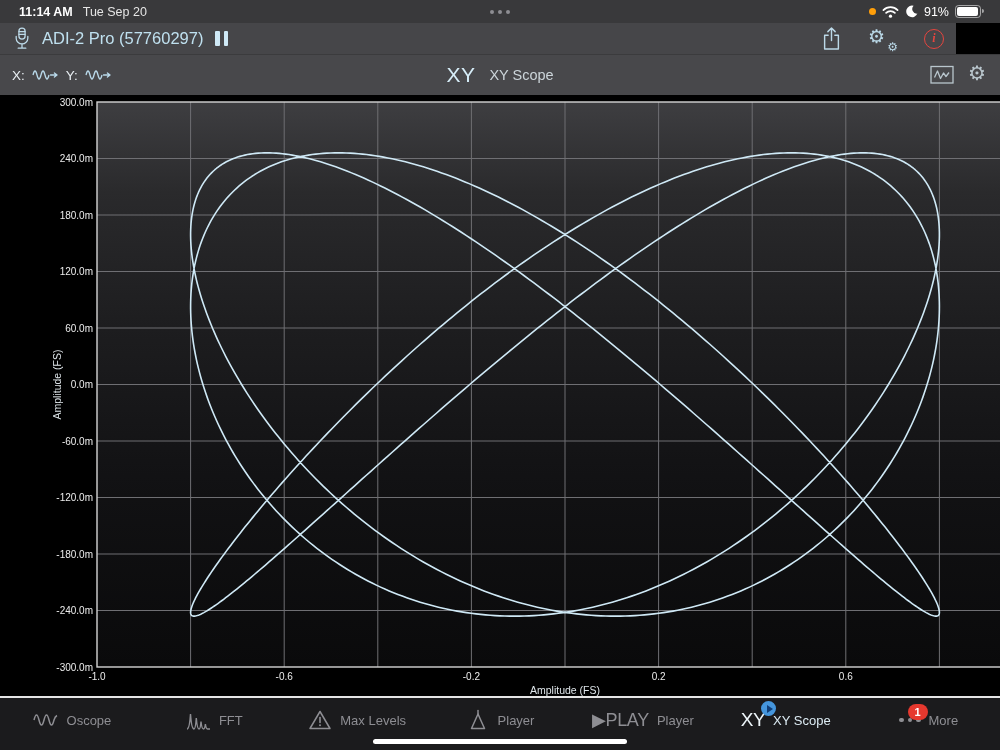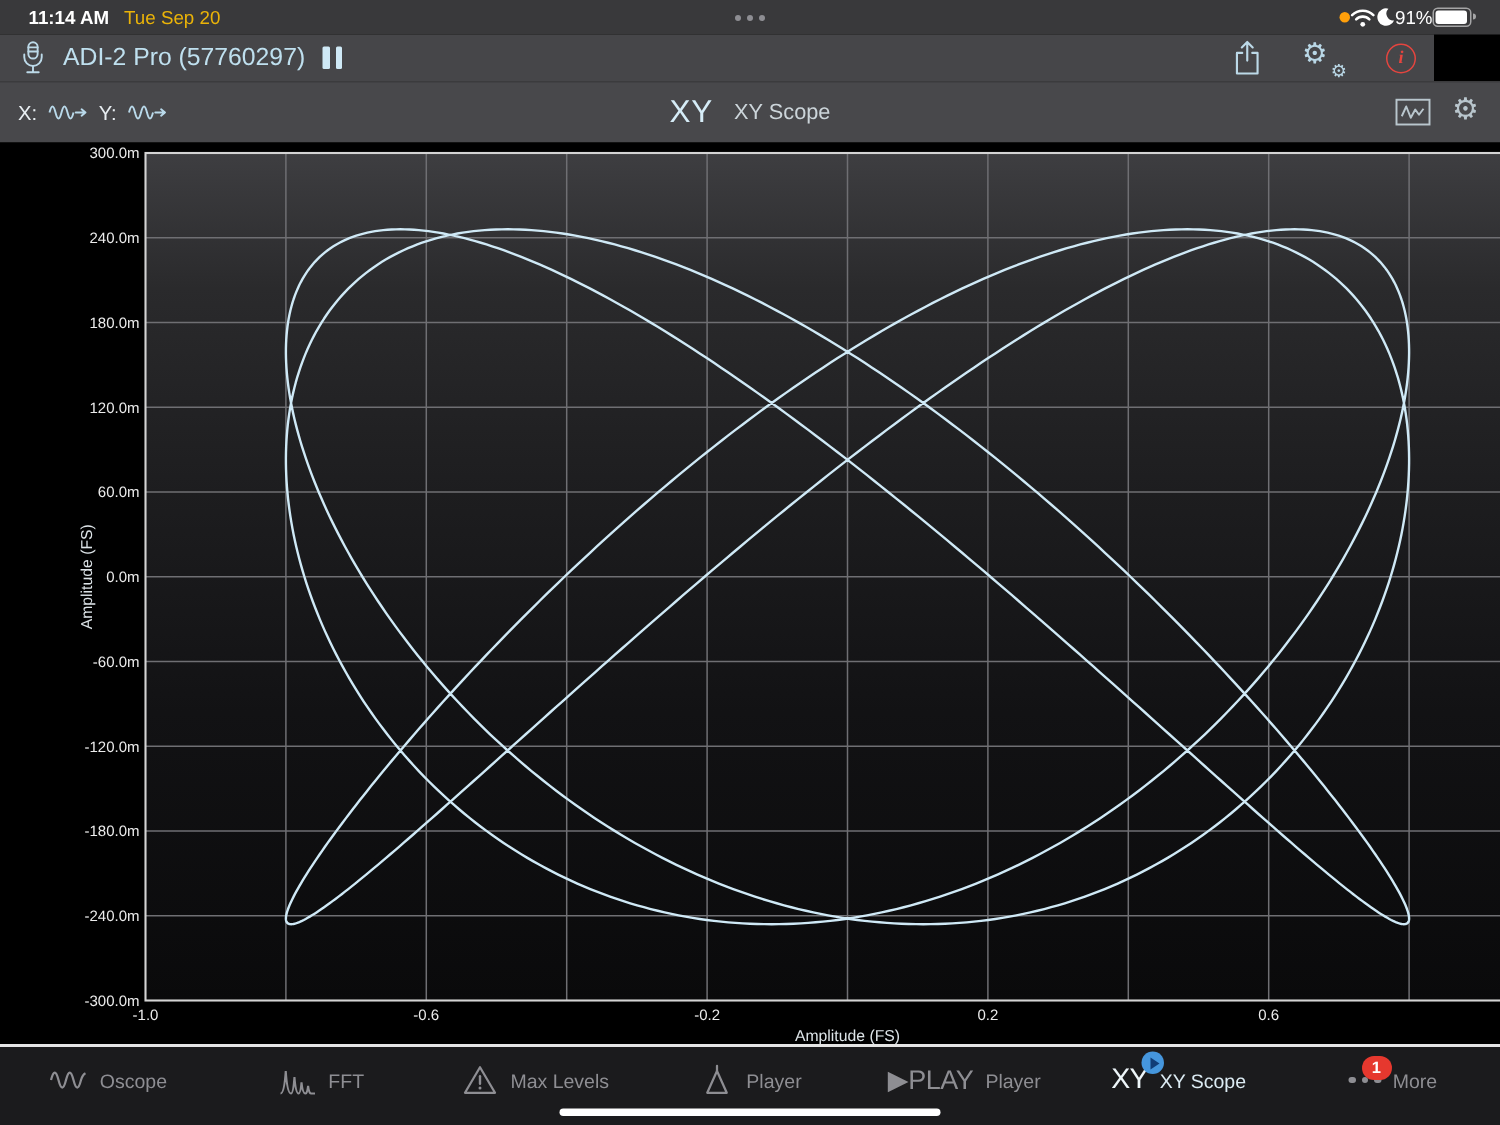--- a/index.html
+++ b/index.html
@@ -5,24 +5,24 @@
   html,body{margin:0;padding:0;background:#000;}
   #app{position:relative;width:1000px;height:750px;overflow:hidden;
        font-family:"Liberation Sans",sans-serif;background:#000;
        -webkit-font-smoothing:antialiased;}
   
   .statusbar{position:absolute;top:0;left:0;width:1000px;height:23px;background:#39393b;
              display:flex;align-items:center;justify-content:space-between;color:#fff;
              font-size:12.5px;padding:0 19px;box-sizing:border-box;}
   .sb-left{display:flex;gap:10px;align-items:center;}
   .sb-time{font-weight:700;}
-  .sb-date{font-weight:400;color:#eab308;text-align:center;}
+  .sb-date{font-weight:400;color:#e5e5e5;text-align:center;}
   .sb-center{position:absolute;left:0;right:0;top:0;height:23px;display:flex;align-items:center;justify-content:center;gap:4px;pointer-events:none;}
   .mt-dot{width:4px;height:4px;border-radius:50%;background:#8e8e93;}
-  .sb-right{display:flex;align-items:center;gap:0;}
+  .sb-right{display:flex;align-items:center;gap:6px;}
   .mic-dot{width:7px;height:7px;border-radius:50%;background:#ff9f0a;}
   .sb-pct{font-size:12.5px;color:#fff;}
   .batt{position:relative;width:24px;height:11.5px;border:1px solid rgba(255,255,255,.55);border-radius:3.5px;}
   .batt-fill{position:absolute;left:1px;top:1px;bottom:1px;width:89%;background:#fff;border-radius:2px;}
   .batt-nub{position:absolute;right:-3.5px;top:3px;width:2px;height:4.5px;background:rgba(255,255,255,.55);border-radius:0 2px 2px 0;}
   
   .toolbar{position:absolute;top:23px;left:0;width:956px;height:31px;background:#464649;
            display:flex;align-items:center;padding:0 12px;box-sizing:border-box;}
   .tb-title{color:#bfe0ef;font-size:16.5px;margin:0 12px 0 10px;}
   .pause-icon{display:inline-flex;gap:4px;}

